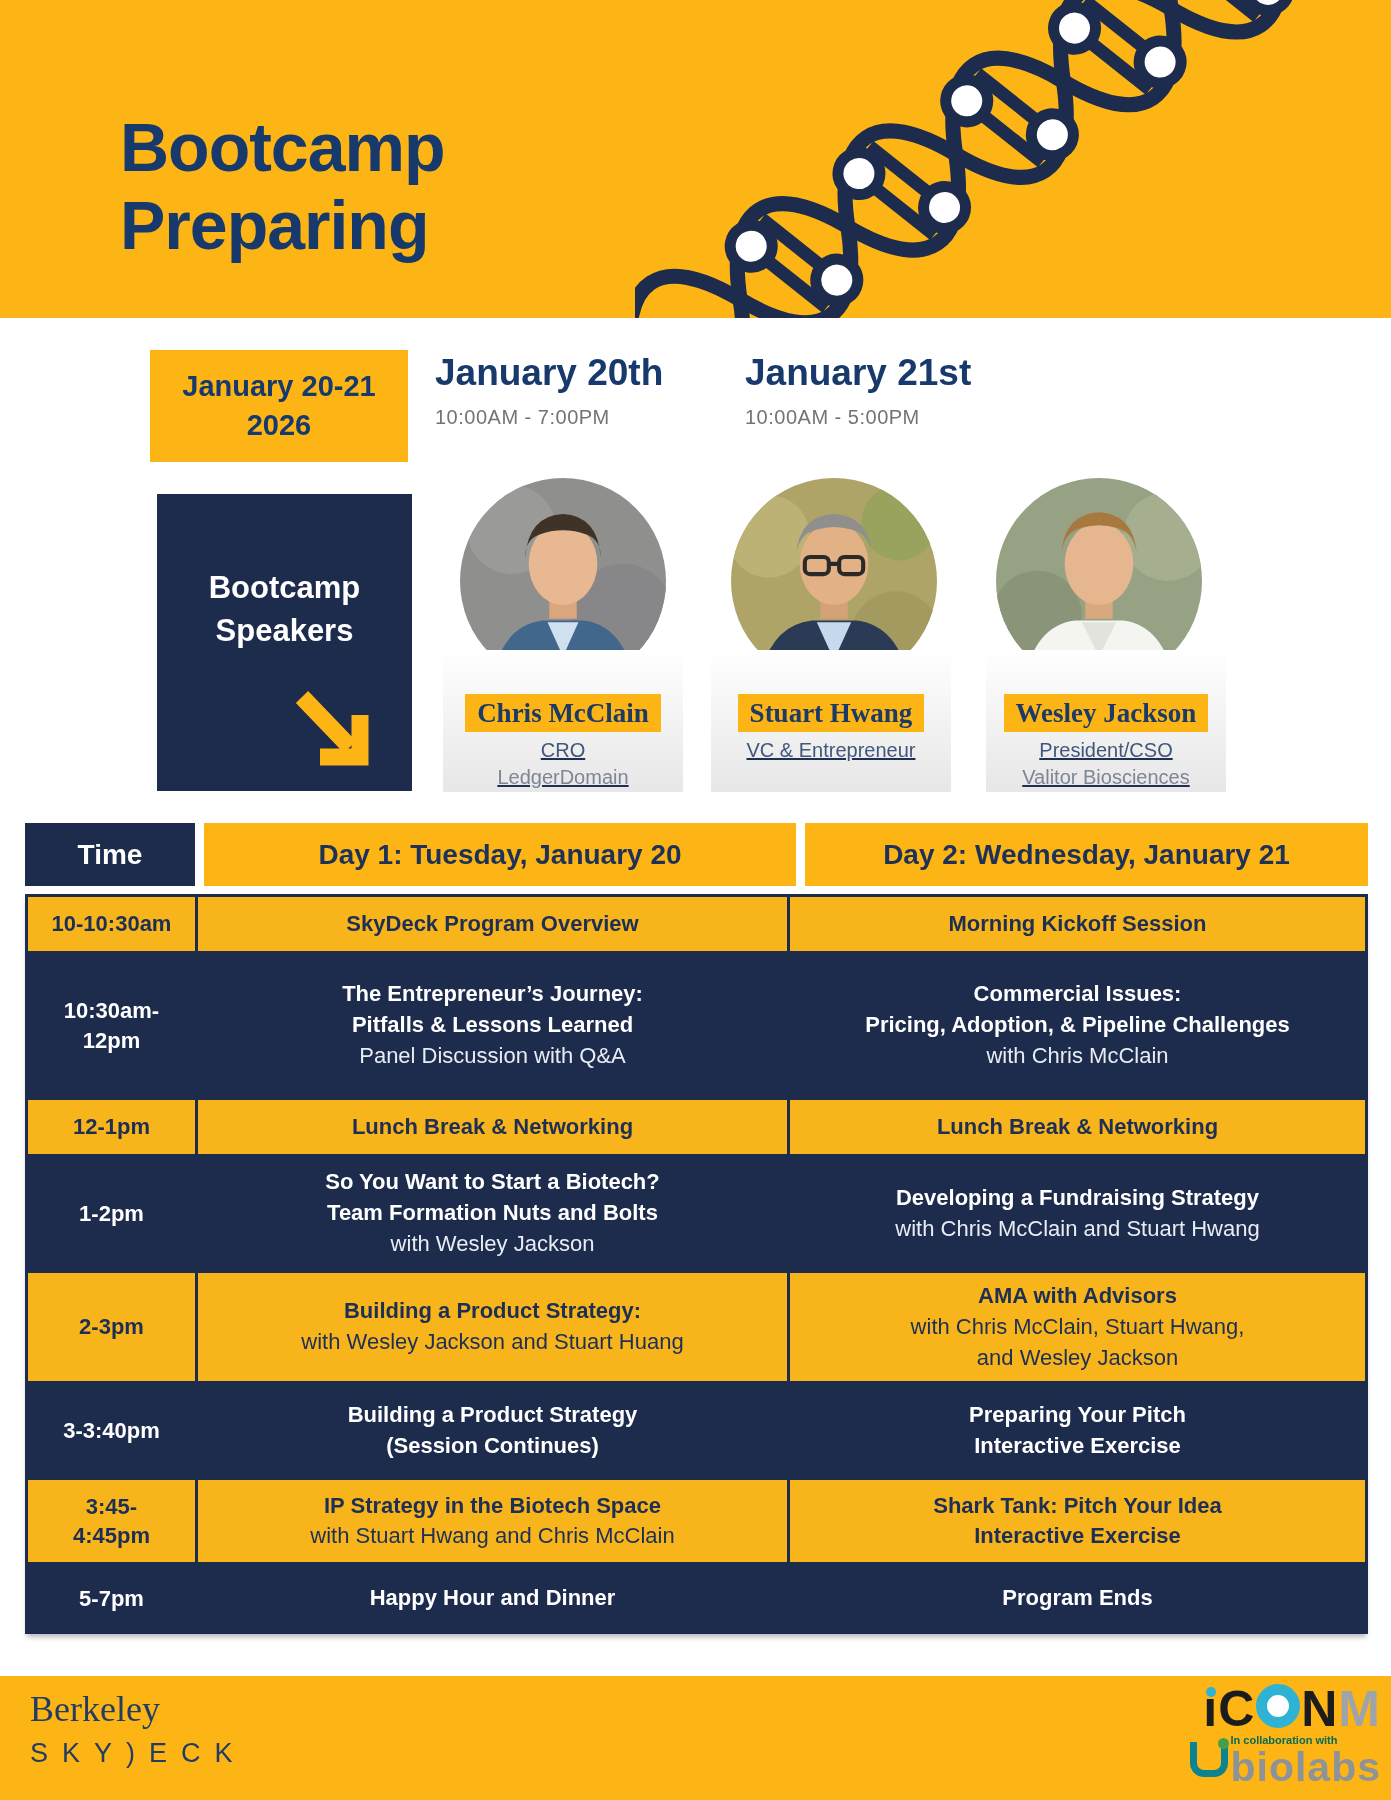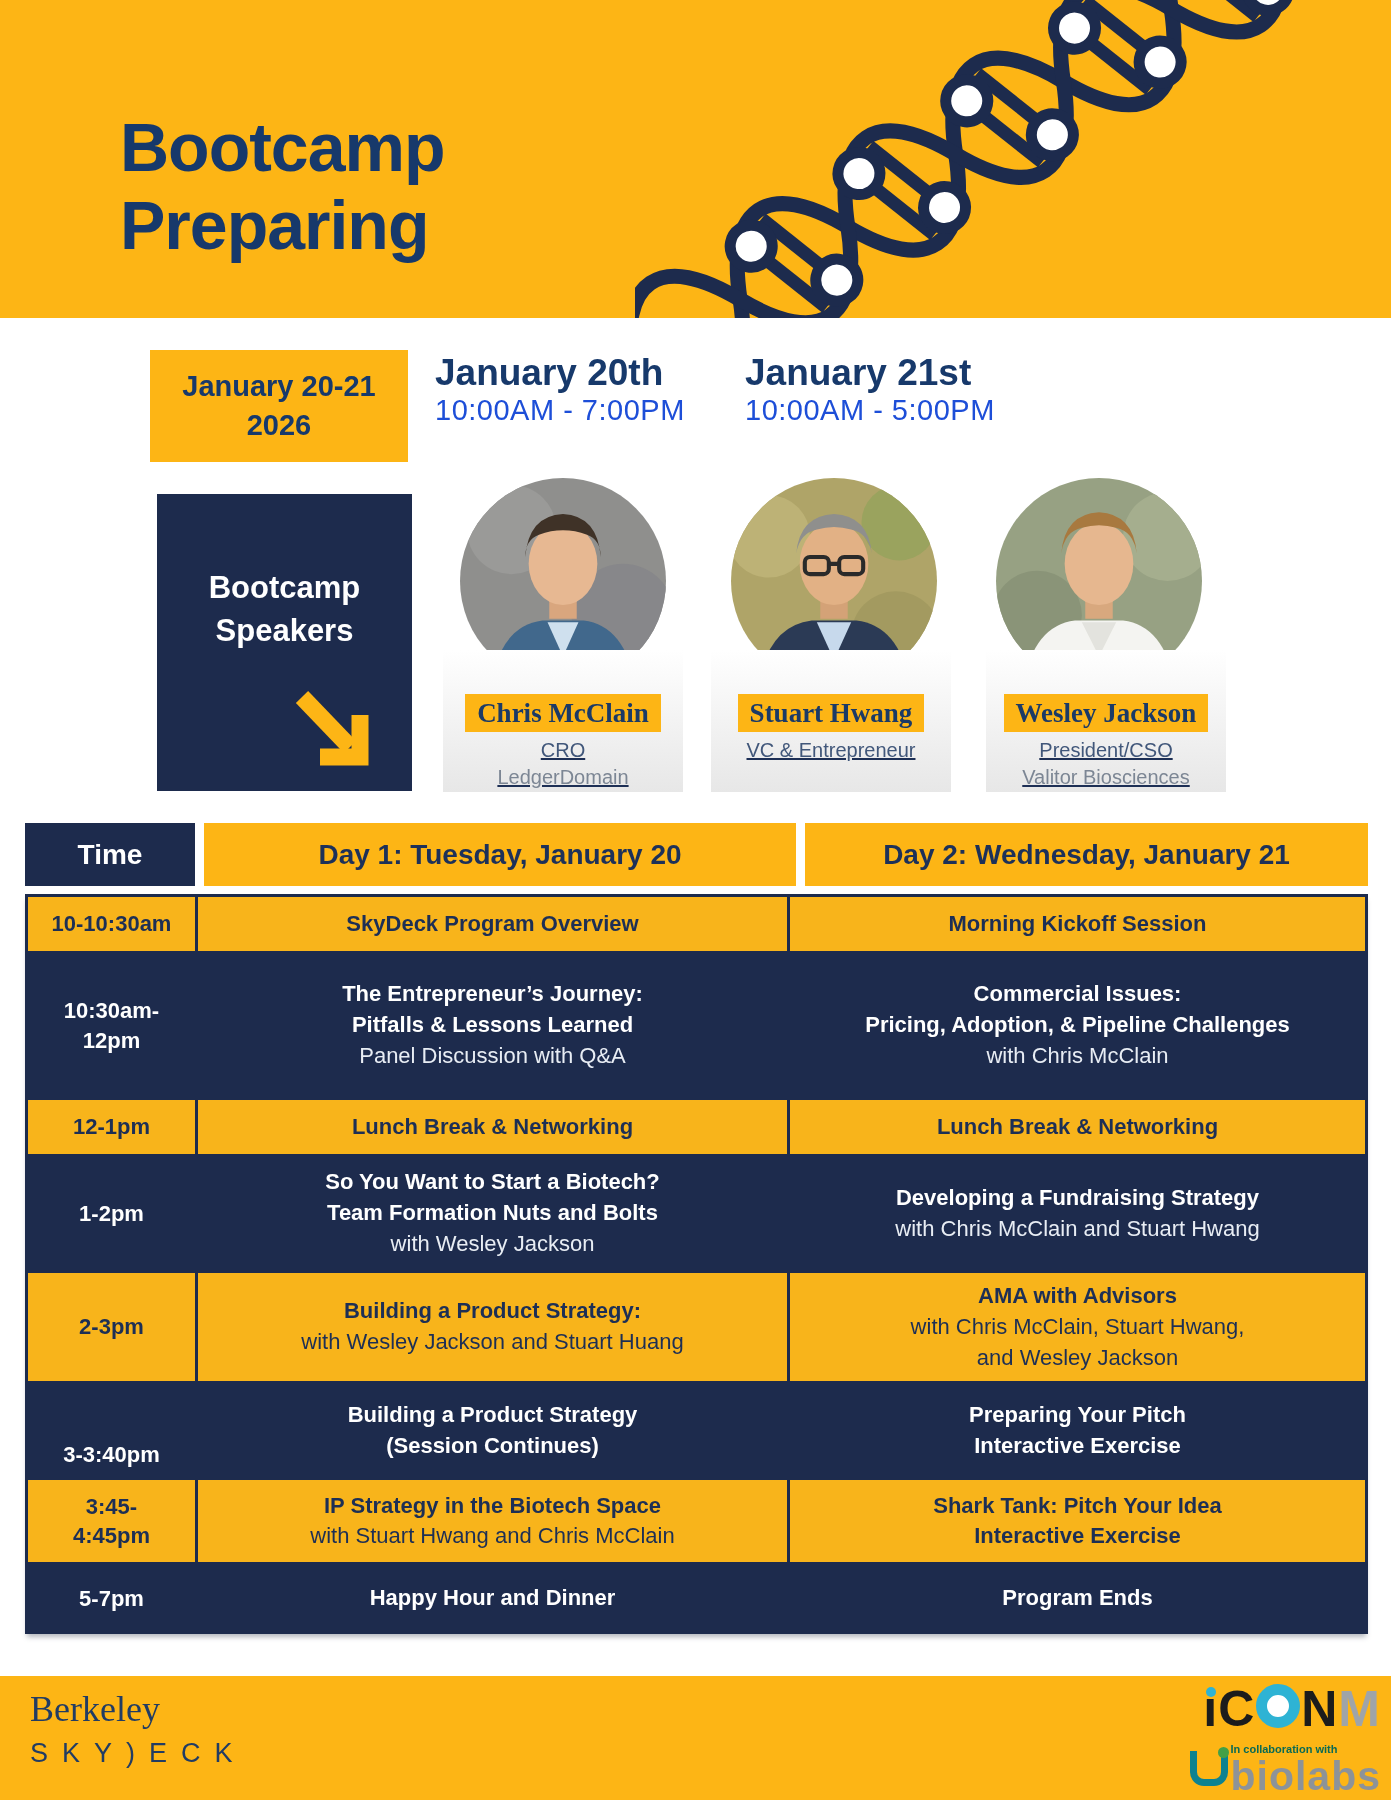--- a/index.html
+++ b/index.html
@@ -14,21 +14,21 @@
     color:#17396B;line-height:1.16;letter-spacing:-1px;}
   .dna-svg{position:absolute;left:635px;top:-32px;width:700px;height:372px;}
 
   
   .date-badge{position:absolute;left:150px;top:350px;width:258px;height:112px;background:#FDB515;
     display:flex;flex-direction:column;align-items:center;justify-content:center;
     font-weight:800;font-size:29px;color:#17396B;line-height:1.34;text-align:center;}
   .day-block{position:absolute;top:352px;}
   .day-block.d1{left:435px;} .day-block.d2{left:745px;}
   .day-title{font-size:37px;font-weight:800;color:#17396B;}
-  .day-time{font-size:29px;color:#1d4ed8;letter-spacing:0.5px;}
+  .day-time{font-size:20px;color:#737373;margin-top:12px;letter-spacing:0.5px;}
 
   
   .speakers-box{position:absolute;left:157px;top:494px;width:255px;height:297px;background:#1D2B4D;}
   .speakers-title{position:absolute;left:0;top:72px;width:100%;text-align:center;
     color:#ffffff;font-size:31px;font-weight:800;line-height:1.4;}
   .arrow-svg{position:absolute;right:38px;bottom:18px;width:80px;height:84px;}
 
   .speaker-card{position:absolute;top:650px;height:142px;width:240px;
     background:linear-gradient(180deg,#ffffff 0%,#f4f4f4 45%,#e7e7e7 100%);
     text-align:center;text-decoration:underline;}
@@ -68,21 +68,21 @@
   .berkeley-wrap{position:absolute;left:30px;top:12px;color:#223C63;}
   .berkeley-word{font-family:"Liberation Serif", serif;font-size:36px;}
   .skydeck-word{font-size:27px;letter-spacing:14px;margin-top:8px;}
   .iconm-wrap{position:absolute;right:10px;top:8px;text-align:right;}
   .iconm{font-size:50px;font-weight:800;color:#1C1C1C;letter-spacing:1px;line-height:1;}
   .ic-i{position:relative;display:inline-block;}
   .ic-i .idot{position:absolute;left:3px;top:3px;width:10px;height:10px;border-radius:50%;background:#2EB3D4;}
   .ic-o{display:inline-block;width:22px;height:22px;border:11px solid #2EB3D4;border-radius:50%;
     background:#ffffff;vertical-align:-2px;margin:0 1px;}
   .ic-m{color:#9FA4A8;}
-  .bio-row{display:flex;align-items:flex-start;justify-content:flex-end;gap:2px;margin-top:9px;}
+  .bio-row{display:flex;align-items:flex-start;justify-content:flex-end;gap:2px;margin-top:0;}
   .bl-mark{width:24px;height:28px;border:7px solid #0D8290;border-top:none;
     border-radius:0 0 14px 14px;position:relative;margin-top:8px;}
   .bl-mark::after{content:"";position:absolute;right:-8px;top:-4px;width:11px;height:11px;
     border-radius:50%;background:#43A047;}
   .bl-col{display:flex;flex-direction:column;align-items:flex-start;}
   .collab{font-size:11px;font-weight:700;color:#0A6A54;}
   .bl-text{font-size:41px;font-weight:700;color:#8D9398;letter-spacing:1px;line-height:1.05;}
 </style>
 </head>
 <body>
@@ -270,21 +270,21 @@
       </div>
       <div class="cell session-cell gold" style="min-height: 110px;">
         <div class="sline bold">Building a Product Strategy:</div>
         <div class="sline">with Wesley Jackson and Stuart Huang</div>
       </div>
       <div class="cell session-cell gold" style="min-height: 110px;">
         <div class="sline bold">AMA with Advisors</div>
         <div class="sline">with Chris McClain, Stuart Hwang,</div>
         <div class="sline">and Wesley Jackson</div>
       </div>
-      <div class="cell time-cell navy" style="min-height: 96px; justify-content: flex-end;">
+      <div class="cell time-cell navy" style="min-height: 96px;">
         <div class="tline">3-3:40pm</div>
       </div>
       <div class="cell session-cell navy" style="min-height: 96px;">
         <div class="sline bold">Building a Product Strategy</div>
         <div class="sline bold">(Session Continues)</div>
       </div>
       <div class="cell session-cell navy" style="min-height: 96px;">
         <div class="sline bold">Preparing Your Pitch</div>
         <div class="sline bold">Interactive Exercise</div>
       </div>

